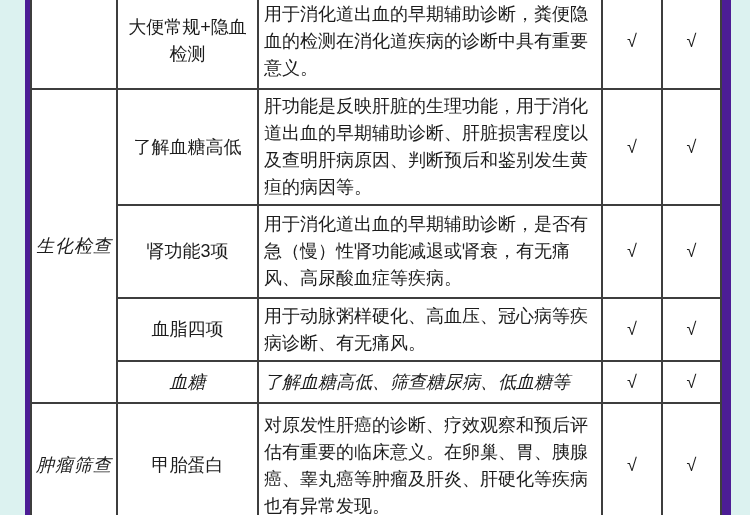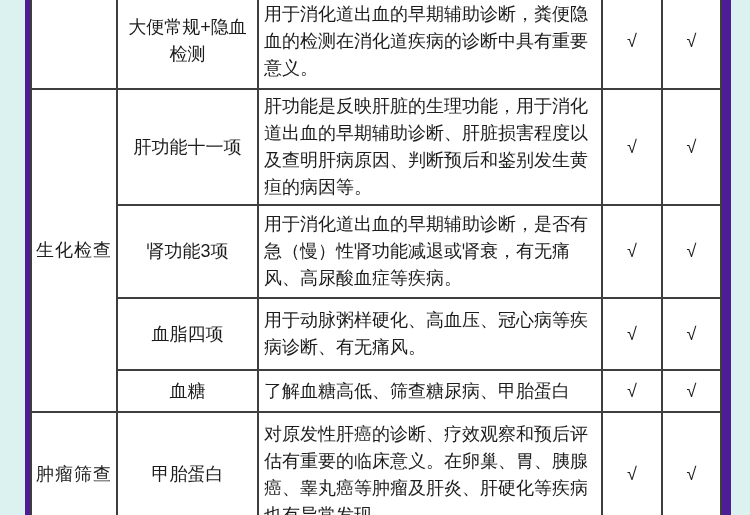--- a/index.html
+++ b/index.html
@@ -34,40 +34,41 @@
     font-size: 18px;
     line-height: 27px;
     vertical-align: middle;
     background: #ffffff;
     color: #1c1c1c;
   }
   td.cat {
     text-align: center;
     padding: 2px 4px;
     letter-spacing: 1px;
+    font-style: italic;
   }
   td.test {
     text-align: center;
     padding: 2px 8px;
   }
   td.desc {
     text-align: left;
     padding: 3px 4px 3px 5px;
   }
   td.check {
     text-align: center;
     font-size: 18px;
     color: #2a2a2a;
   }
   
   tr.r0 { height: 96px;  }
   tr.r1 { height: 114px; }
   tr.r2 { height: 93px;  }
-  tr.r3 { height: 72px; margin-left: 12px;  }
-  tr.r4 { height: 42px;  }
+  tr.r3 { height: 63px; margin-left: 12px;  }
+  tr.r4 { height: 42px; font-style: italic;  }
   tr.r5 { height: 125px; }
 </style>
 </head>
 <body>
 
 <div class="viewport">
   <div class="edge-strip left"></div>
   <div class="edge-strip right"></div>
 
   <table class="exam">
@@ -81,40 +82,40 @@
     <tbody>
         <tr class="r0">
           <td class="cat" rowspan="1"></td>
           <td class="test">大便常规+隐血检测</td>
           <td class="desc">用于消化道出血的早期辅助诊断，粪便隐血的检测在消化道疾病的诊断中具有重要意义。</td>
           <td class="check">√</td>
           <td class="check">√</td>
         </tr>
         <tr class="r1">
           <td class="cat" rowspan="4">生化检查</td>
-          <td class="test">肝功能十一项</td>
+          <td class="test">了解血糖高低</td>
           <td class="desc">肝功能是反映肝脏的生理功能，用于消化道出血的早期辅助诊断、肝脏损害程度以及查明肝病原因、判断预后和鉴别发生黄疸的病因等。</td>
           <td class="check">√</td>
           <td class="check">√</td>
         </tr>
         <tr class="r2">
           <td class="test">肾功能3项</td>
           <td class="desc">用于消化道出血的早期辅助诊断，是否有急（慢）性肾功能减退或肾衰，有无痛风、高尿酸血症等疾病。</td>
           <td class="check">√</td>
           <td class="check">√</td>
         </tr>
         <tr class="r3">
           <td class="test">血脂四项</td>
           <td class="desc">用于动脉粥样硬化、高血压、冠心病等疾病诊断、有无痛风。</td>
           <td class="check">√</td>
           <td class="check">√</td>
         </tr>
         <tr class="r4">
           <td class="test">血糖</td>
-          <td class="desc">了解血糖高低、筛查糖尿病、甲胎蛋白</td>
+          <td class="desc">了解血糖高低、筛查糖尿病、低血糖等</td>
           <td class="check">√</td>
           <td class="check">√</td>
         </tr>
         <tr class="r5">
           <td class="cat" rowspan="1">肿瘤筛查</td>
           <td class="test">甲胎蛋白</td>
           <td class="desc">对原发性肝癌的诊断、疗效观察和预后评估有重要的临床意义。在卵巢、胃、胰腺癌、睾丸癌等肿瘤及肝炎、肝硬化等疾病也有异常发现。</td>
           <td class="check">√</td>
           <td class="check">√</td>
         </tr>

